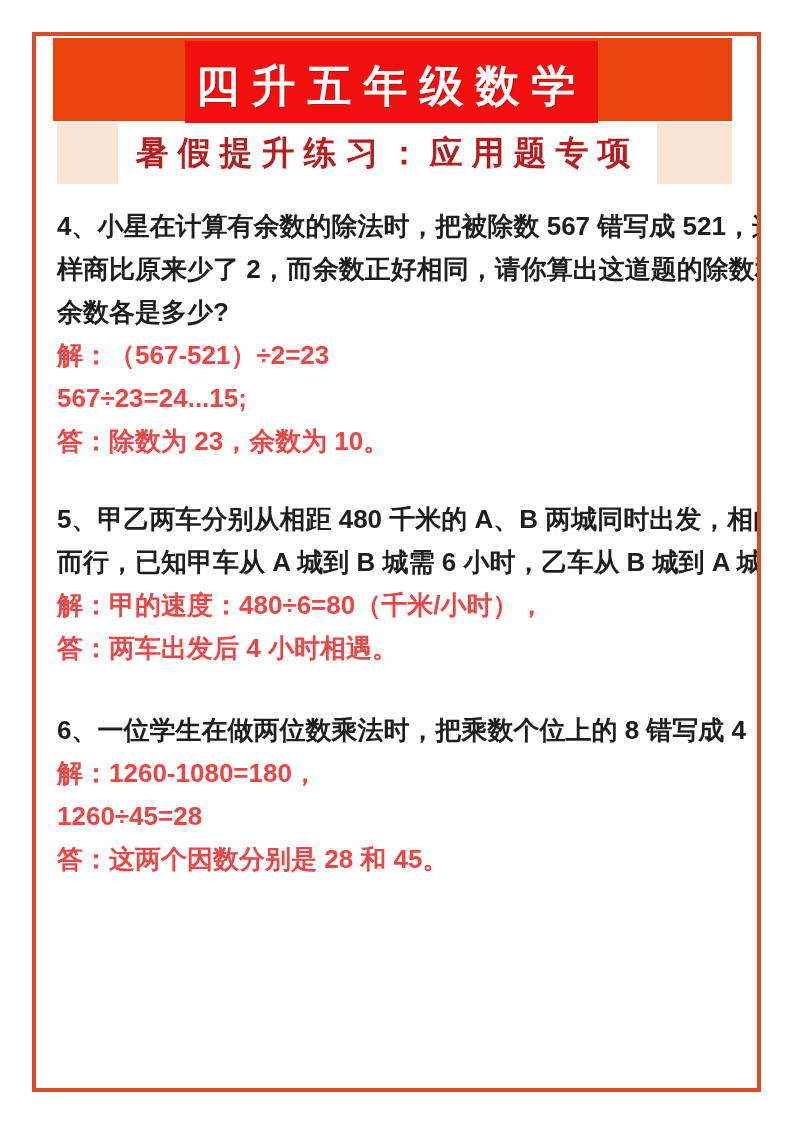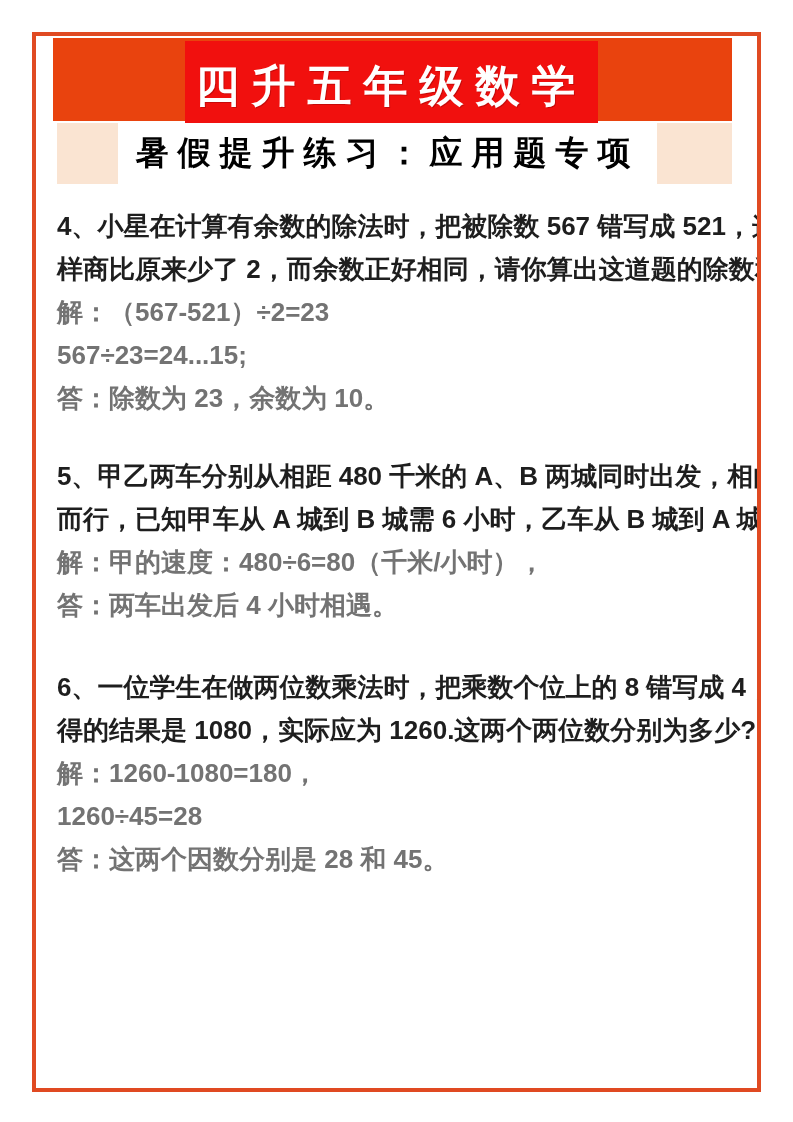--- a/index.html
+++ b/index.html
@@ -24,30 +24,30 @@
     font-family:"DejaVu Sans","Liberation Sans",sans-serif;
   }
   .strip{
     position:absolute;left:21px;top:87px;width:675px;height:61px;background:#fae4d2;
   }
   .strip-inner{
     position:absolute;left:61px;top:0;width:539px;height:61px;background:#ffffff;
     display:flex;align-items:center;justify-content:center;
   }
   .strip-title{
-    color:#000000;font-size:33px;font-weight:bold;letter-spacing:9px;white-space:nowrap;
+    color:#b91c1c;font-size:33px;font-weight:bold;letter-spacing:9px;white-space:nowrap;
     font-family:"DejaVu Sans","Liberation Sans",sans-serif;
   }
   .content{
     position:absolute;left:21px;top:169px;width:695px;
   }
   .line{
     font-size:26px;line-height:43px;font-weight:bold;white-space:nowrap;color:#1e1e1e;
   }
-  .sol{color:#737373;}
+  .sol{color:#ef4444;}
   .problem{margin:0;}
   .problem.p5{margin-top:35px;}
   .problem.p6{margin-top:39px;}
 </style>
 </head>
 <body>
 
 <div class="canvas">
   <div class="page">
 
@@ -61,35 +61,35 @@
       <div class="strip-inner">
         <span class="strip-title">暑假提升练习：应用题专项</span>
       </div>
     </div>
 
     <div class="content">
 
       <section class="problem p4">
         <div class="line">4、小星在计算有余数的除法时，把被除数 567 错写成 521，这</div>
         <div class="line">样商比原来少了 2，而余数正好相同，请你算出这道题的除数和</div>
+        <div class="line">余数各是多少?</div>
         <div class="line sol">解：（567-521）÷2=23</div>
         <div class="line sol">567÷23=24...15;</div>
         <div class="line sol">答：除数为 23，余数为 10。</div>
       </section>
 
       <section class="problem p5">
         <div class="line">5、甲乙两车分别从相距 480 千米的 A、B 两城同时出发，相向</div>
         <div class="line">而行，已知甲车从 A 城到 B 城需 6 小时，乙车从 B 城到 A 城需</div>
         <div class="line sol">解：甲的速度：480÷6=80（千米/小时），</div>
         <div class="line sol">答：两车出发后 4 小时相遇。</div>
       </section>
 
       <section class="problem p6">
         <div class="line">6、一位学生在做两位数乘法时，把乘数个位上的 8 错写成 4，乘</div>
-        <div class="line">得的结果是 1080，实际应为 1260.这两个两位数分别为多少?</div>
         <div class="line sol">解：1260-1080=180，</div>
         <div class="line sol">1260÷45=28</div>
         <div class="line sol">答：这两个因数分别是 28 和 45。</div>
       </section>
 
     </div>
   </div>
 </div>
 
 </body></html>

